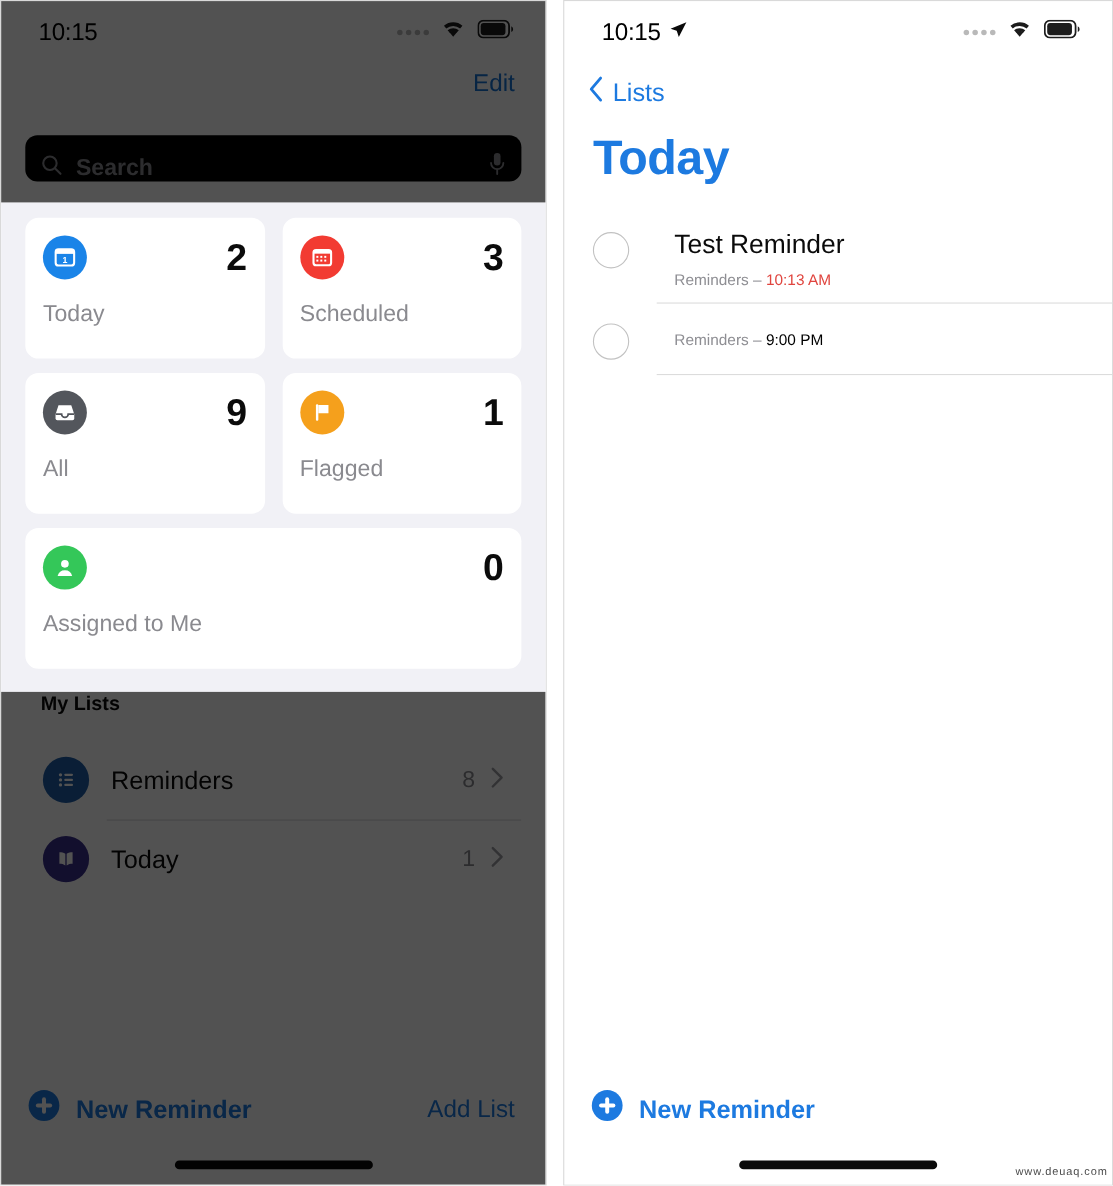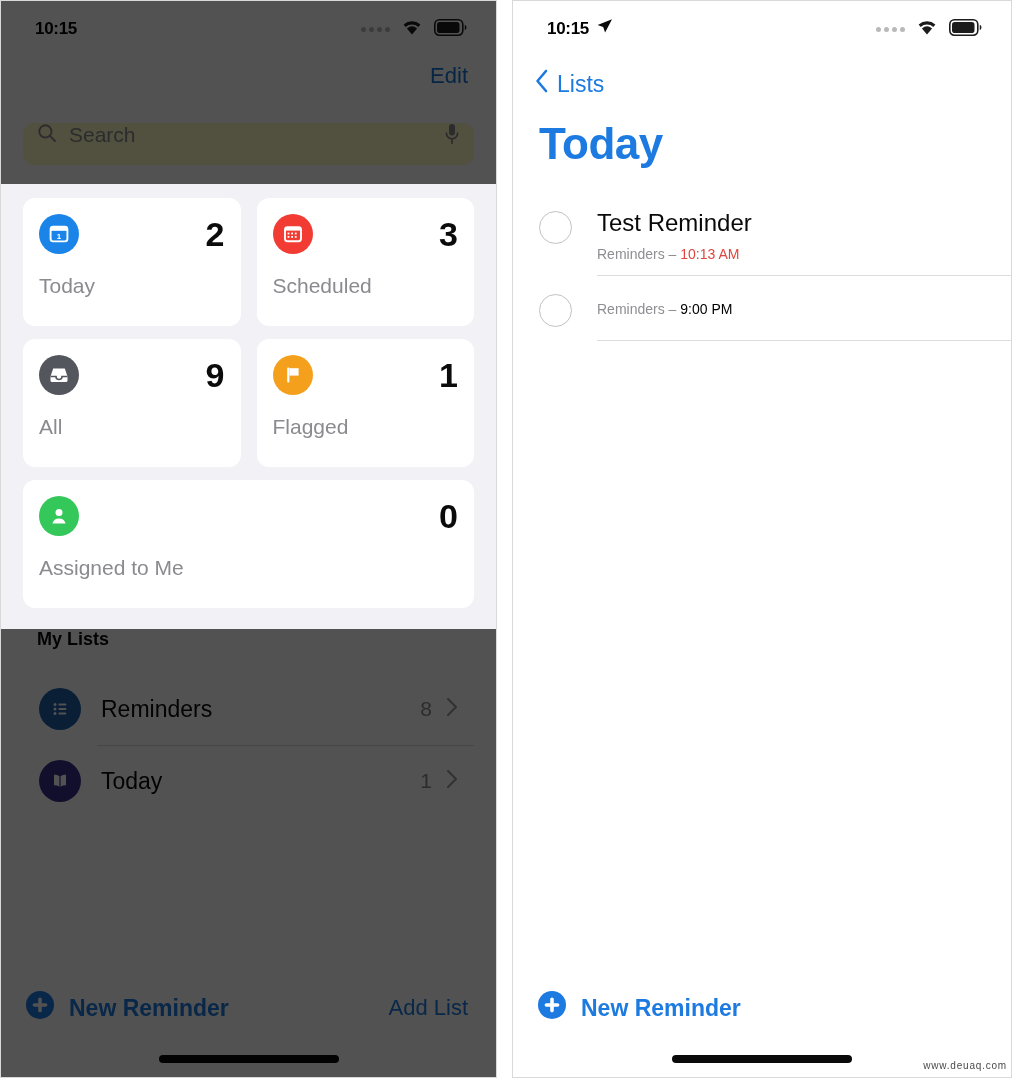--- a/index.html
+++ b/index.html
@@ -34,22 +34,22 @@
     position: absolute;
     top: 0; left: 0; right: 0;
     height: 56px;
     display: flex;
     align-items: center;
     justify-content: space-between;
     padding: 0 28px 0 34px;
     box-sizing: border-box;
   }
   .sb-time {
-    font-size: 17px;
-    font-weight: bold;
+    font-size: 22px;
+    font-weight: normal;
     letter-spacing: -0.3px;
     color: #000;
     display: flex;
     align-items: center;
     gap: 7px;
     text-align: right;
   }
   .sb-right {
     display: flex;
     align-items: center;
@@ -69,25 +69,26 @@
     position: absolute;
     top: 62px; right: 28px;
     font-size: 22px;
     color: #1673d4;
   }
   .searchbar {
     position: absolute;
     top: 122px; left: 22px; right: 22px;
     height: 42px;
     border-radius: 11px;
-    background: #fef9c3;
-    display: flex;
-    align-items: flex-start;
+    background: #000000;
+    display: flex;
+    align-items: flex-end;
     padding: 0 14px;
     box-sizing: border-box;
+    font-weight: bold;
   }
   .searchbar .placeholder {
     font-size: 21px;
     color: #8a8a8f;
     margin-left: 12px;
     flex: 1;
   }
 
   
   .card-region {
@@ -246,20 +247,21 @@
   }
   .reminder-list {
     position: absolute;
     top: 192px; left: 26px; right: 0;
   }
   .reminder-item {
     position: relative;
     display: flex;
     align-items: flex-start;
     padding: 16px 0 14px 0;
+    gap: 16px;
   }
   .reminder-item::after {
     content: "";
     position: absolute;
     left: 58px; right: 0; bottom: 0;
     height: 1px;
     background: #dcdcdc;
   }
   .radio {
     width: 33px; height: 33px;

